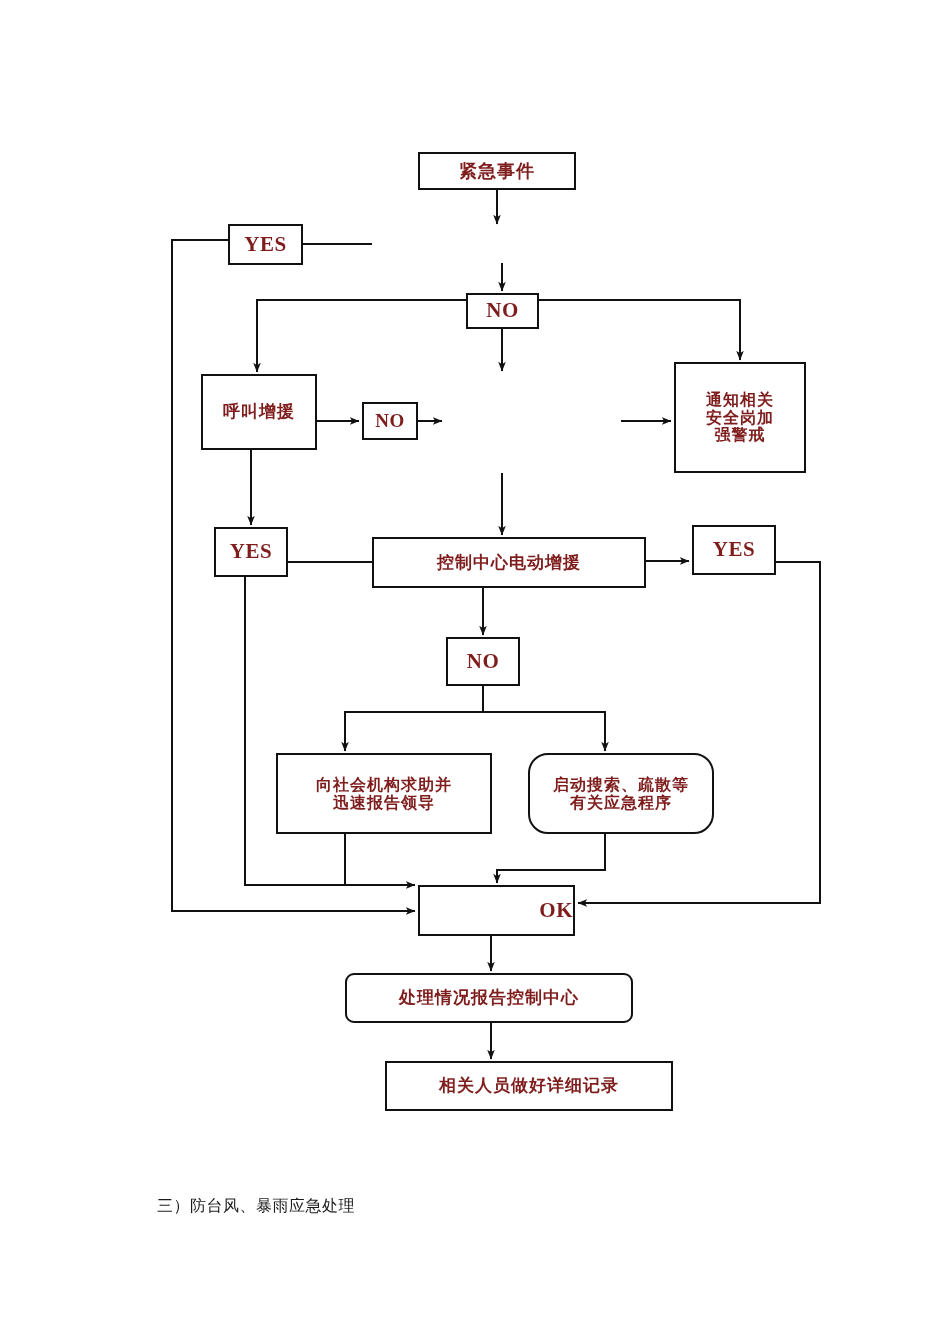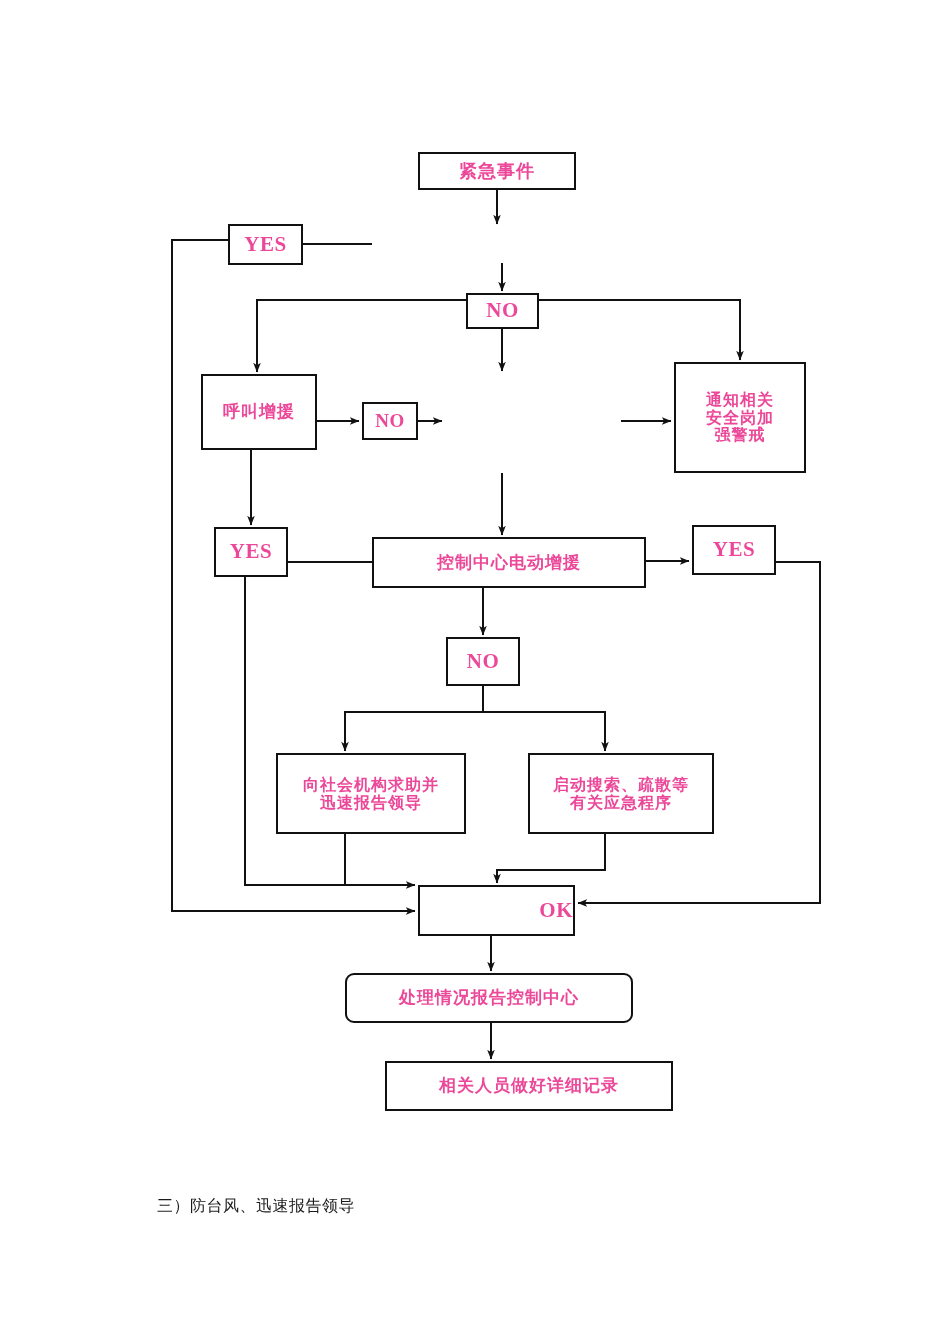--- a/index.html
+++ b/index.html
@@ -31,21 +31,21 @@
   }
   .node {
     position: absolute;
     box-sizing: border-box;
     border: 2px solid #111111;
     background: #ffffff;
     display: flex;
     align-items: center;
     justify-content: center;
     text-align: center;
-    color: #ec4899;
+    color: #7f1d1d;
     font-family: "Liberation Serif", "DejaVu Serif", serif;
     font-weight: bold;
     line-height: 1.12;
     letter-spacing: 0.5px;
   }
   .node.cjk {
     font-family: "DejaVu Sans", "Liberation Sans", sans-serif;
     font-weight: bold;
     letter-spacing: 1px;
   }
@@ -58,22 +58,22 @@
   .n-yes-left    { left: 228px; top: 224px;  width: 75px;  height: 41px;  font-size: 21px; }
   .n-no-top      { left: 466px; top: 293px;  width: 73px;  height: 36px;  font-size: 21px; }
   .n-call        { left: 201px; top: 374px;  width: 116px; height: 76px;  font-size: 17px; }
   .n-no-small    { left: 362px; top: 402px;  width: 56px;  height: 38px;  font-size: 19px; }
   .n-center      { left: 445px; top: 373px;  width: 176px; height: 100px; font-size: 17px; }
   .n-notify      { left: 674px; top: 362px;  width: 132px; height: 111px; font-size: 16px; }
   .n-yes-mid     { left: 214px; top: 527px;  width: 74px;  height: 50px;  font-size: 21px; }
   .n-dispatch    { left: 372px; top: 537px;  width: 274px; height: 51px;  font-size: 17px; }
   .n-yes-right   { left: 692px; top: 525px;  width: 84px;  height: 50px;  font-size: 21px; }
   .n-no-mid      { left: 446px; top: 637px;  width: 74px;  height: 49px;  font-size: 21px; }
-  .n-social      { left: 276px; top: 753px;  width: 190px; height: 81px;  font-size: 16px; }
-  .n-search      { left: 528px; top: 753px;  width: 186px; height: 81px;  font-size: 16px; }
+  .n-social      { left: 276px; top: 753px;  width: 216px; height: 81px;  font-size: 16px; }
+  .n-search      { left: 528px; top: 753px;  width: 186px; height: 81px;  font-size: 16px; border-radius: 20px; }
   .n-ok          { left: 418px; top: 885px;  width: 157px; height: 51px;  font-size: 21px; justify-content: flex-end; }
   .n-report      { left: 345px; top: 973px;  width: 288px; height: 50px;  font-size: 17px; border-radius: 9px; }
   .n-record      { left: 345px; top: 1061px; width: 288px; height: 50px;  font-size: 17px; margin-left: 40px; }
 
   .caption {
     position: absolute;
     left: 157px;
     top: 1196px;
     font-family: "DejaVu Sans", "Liberation Sans", sans-serif;
     font-size: 16px;
@@ -203,15 +203,15 @@
   </div>
 
   <div class="node cjk n-report">
     <span class="lbl">处理情况报告控制中心</span>
   </div>
 
   <div class="node cjk n-record">
     <span class="lbl">相关人员做好详细记录</span>
   </div>
 
-  <div class="caption">三）防台风、迅速报告领导</div>
+  <div class="caption">三）防台风、暴雨应急处理</div>
 
 </div>
 
 </body></html>

